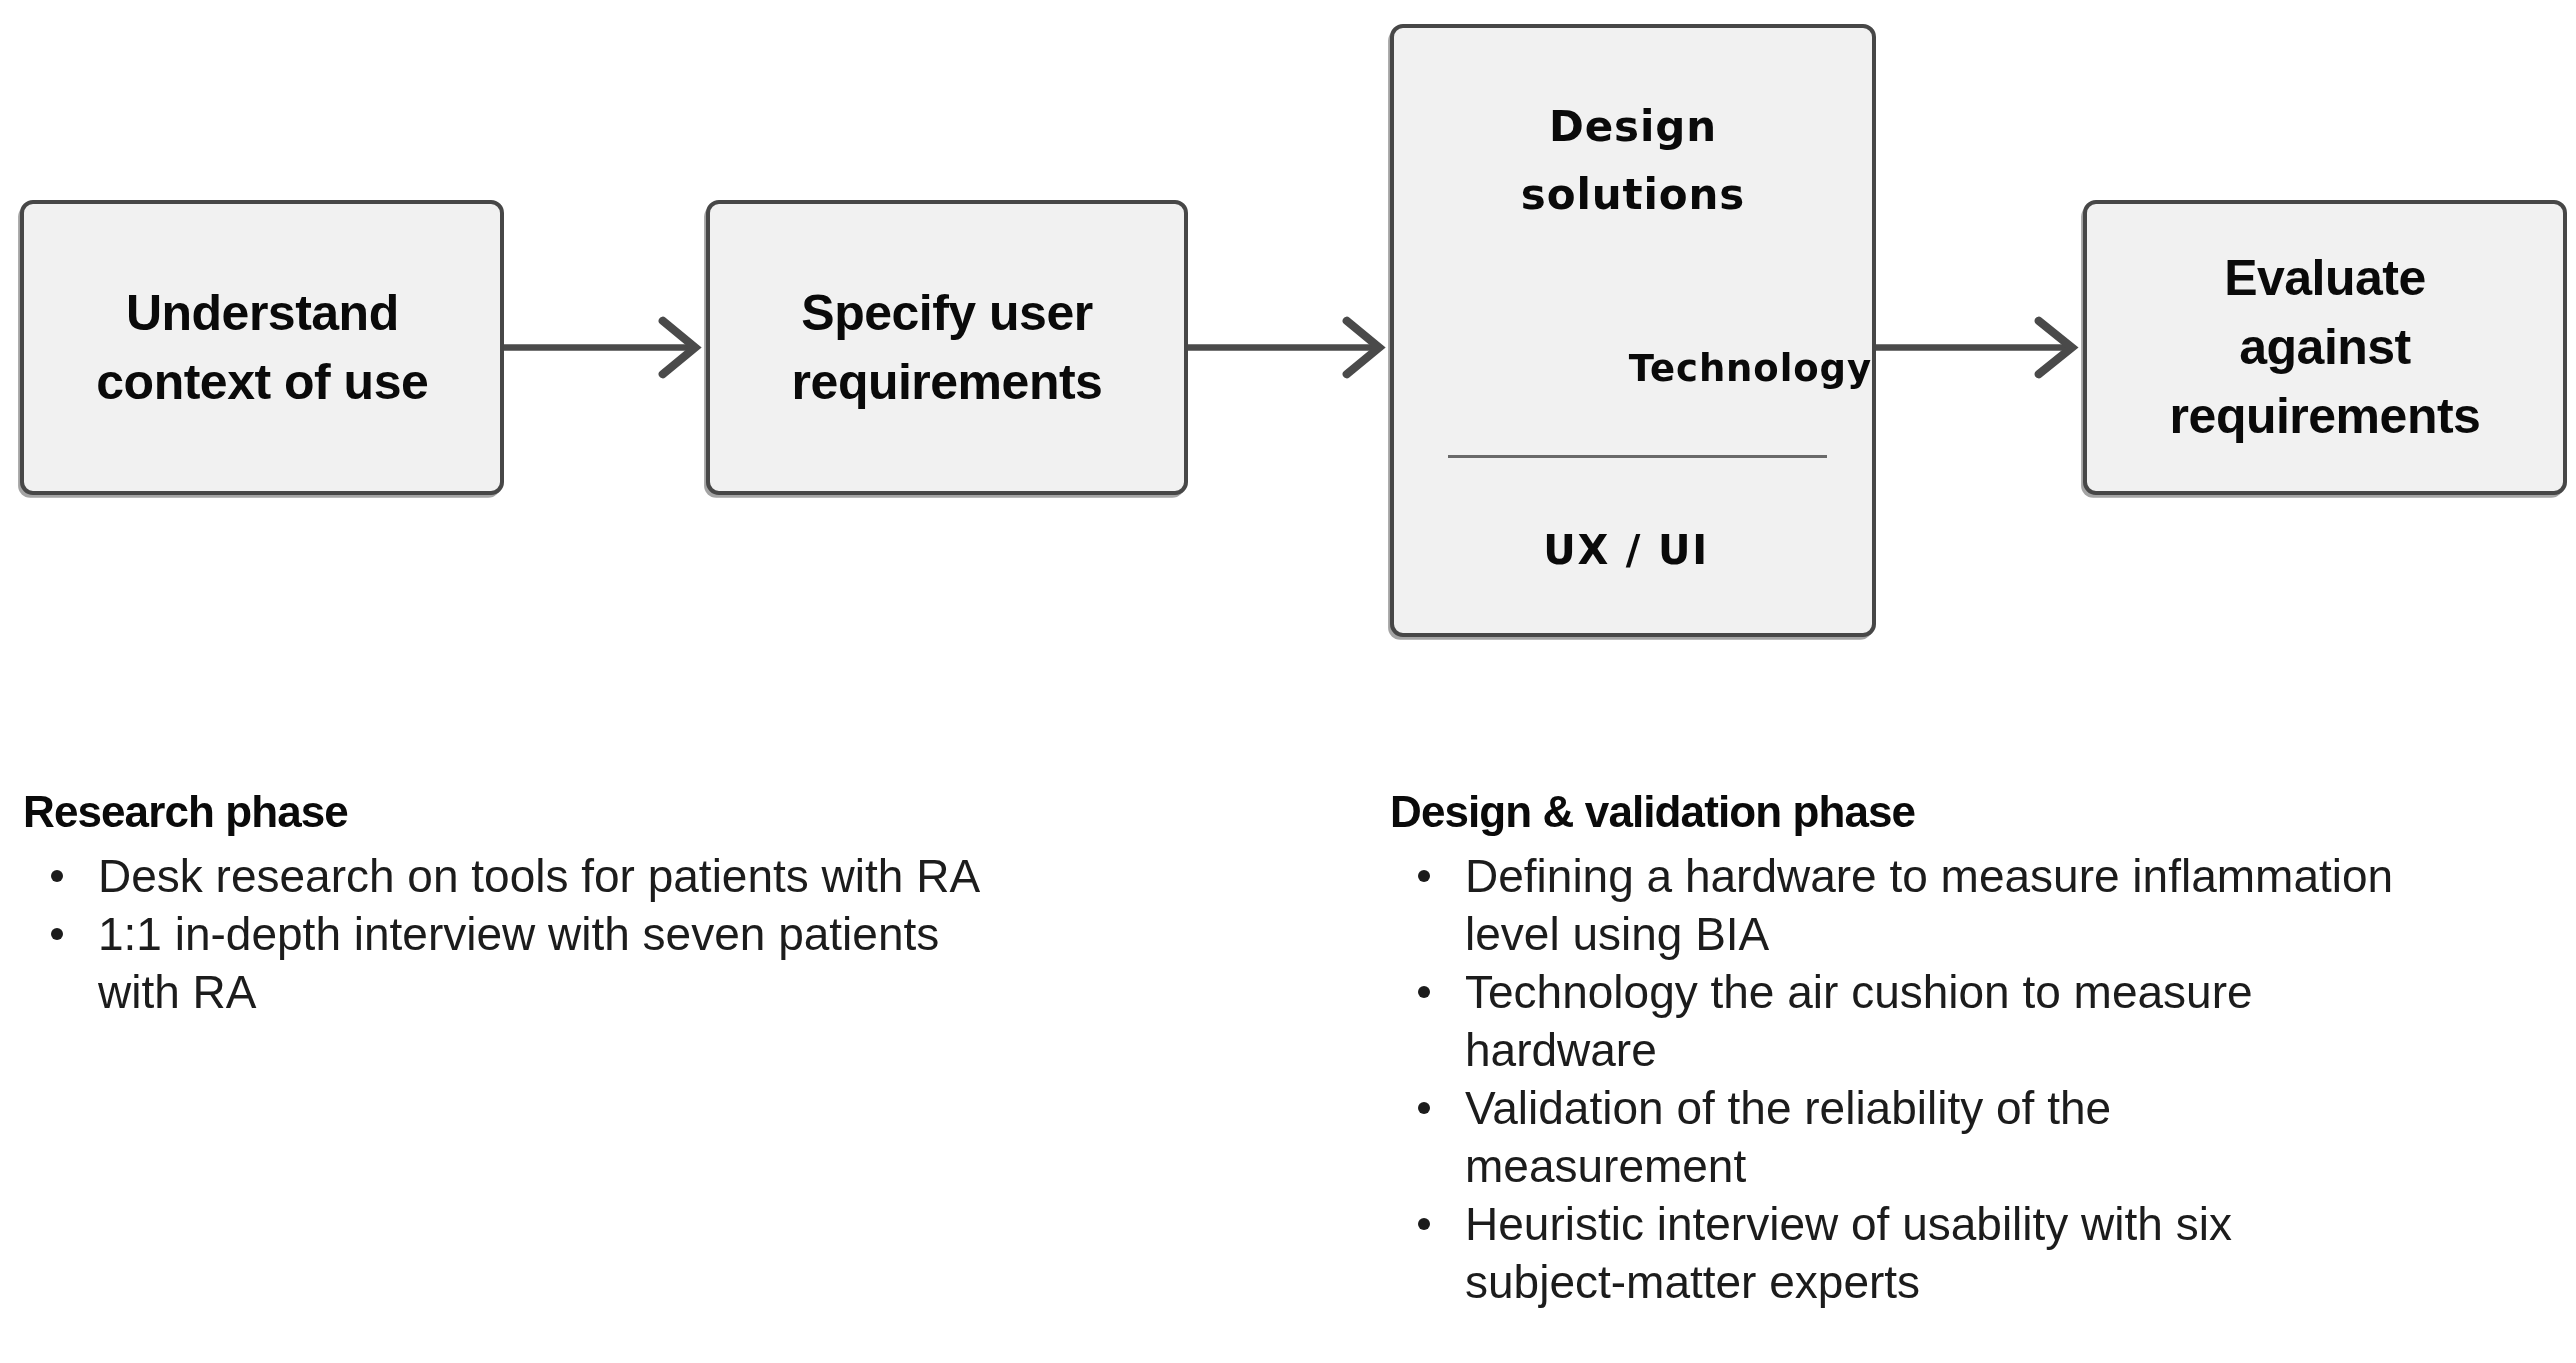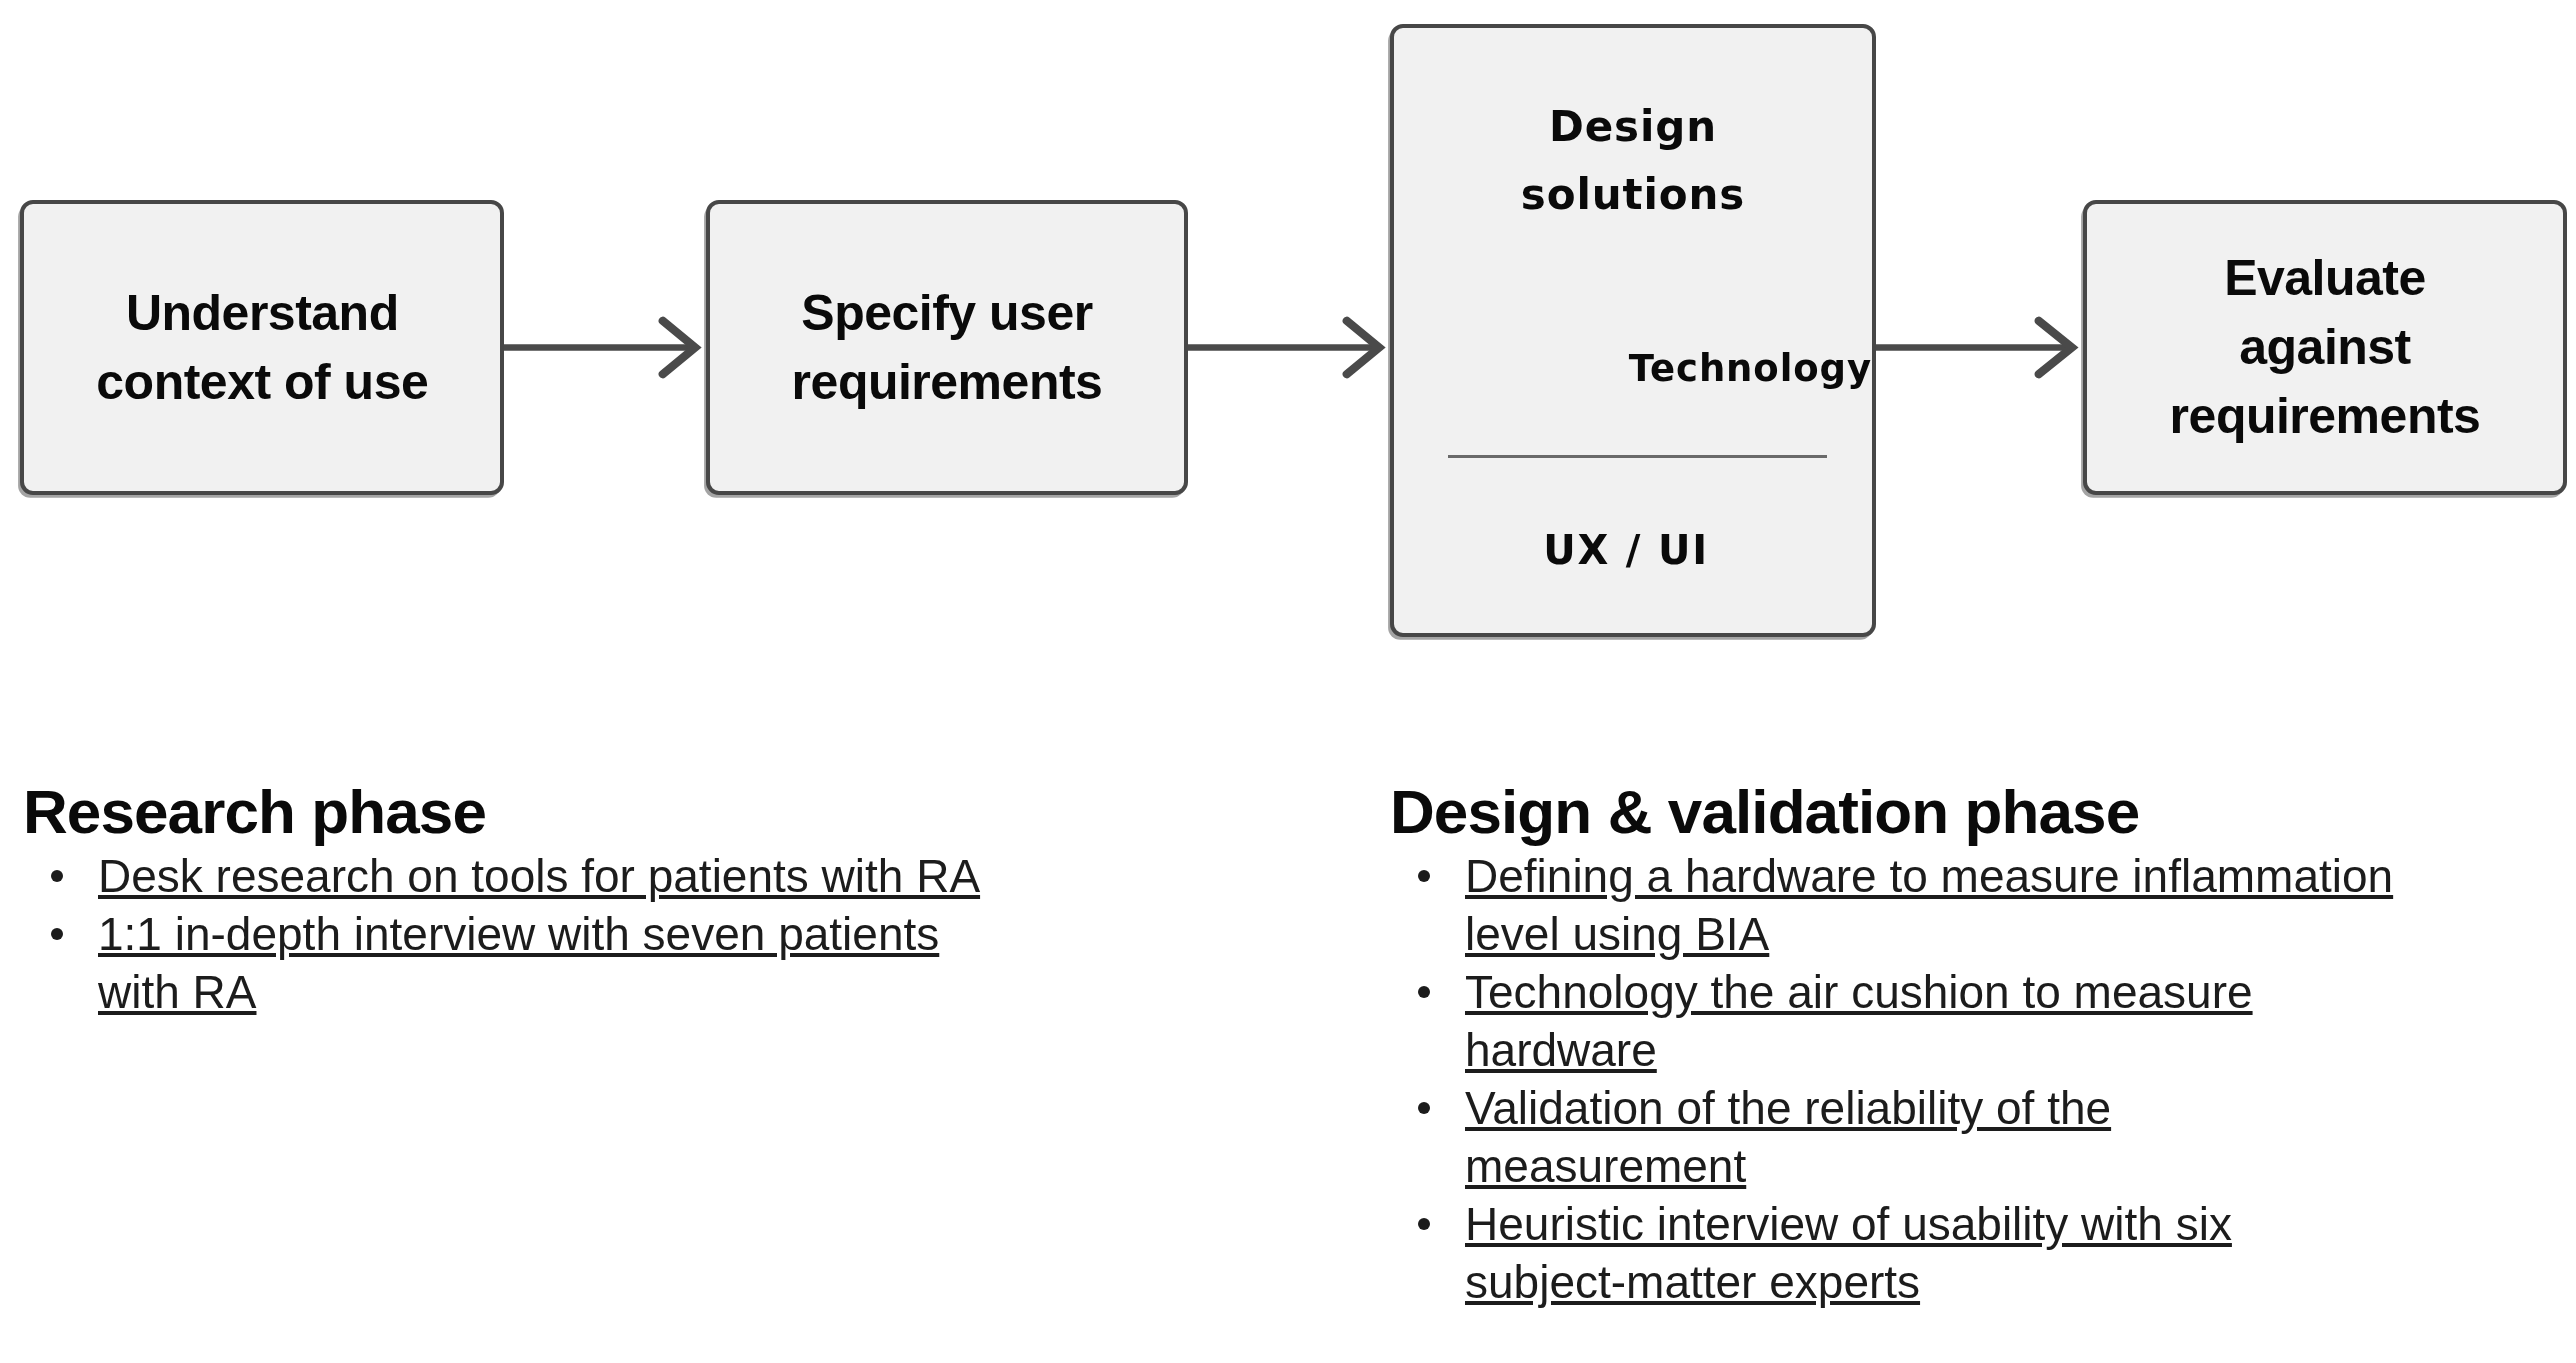--- a/index.html
+++ b/index.html
@@ -65,32 +65,31 @@
   .flow-arrow svg{display:block;width:100%;height:100%;}
   .flow-arrow .stroke{stroke:var(--arrow);}
   #arrow-1{left:504px;width:202px;}
   #arrow-2{left:1188px;width:202px;}
   #arrow-3{left:1876px;width:207px;}
   
   .phase-section{position:absolute;top:783px;}
   #section-research{left:23px;width:1274px;}
   #section-design-validation{left:1390px;width:1173px;}
   .phase-heading{
-    font-weight:bold;font-size:62px;line-height:57px;letter-spacing:-0.9px;
+    font-weight:bold;font-size:44px;line-height:57px;letter-spacing:-0.9px;
     color:var(--heading_text);
   }
   .bullet-list{margin-top:7.4px;list-style:none;}
   .b-row{
     display:flex;align-items:center;
     height:58px;
     padding-left:28px;
     font-size:46px;
     color:var(--body_text);
     white-space:nowrap;
-    text-decoration:underline;
   }
   .b-row .dot{
     flex:0 0 12px;width:12px;height:12px;border-radius:50%;
     background:var(--body_text);
     margin-right:35px;
   }
   .b-row.cont{padding-left:75px;}
 </style>
 </head>
 <body>

